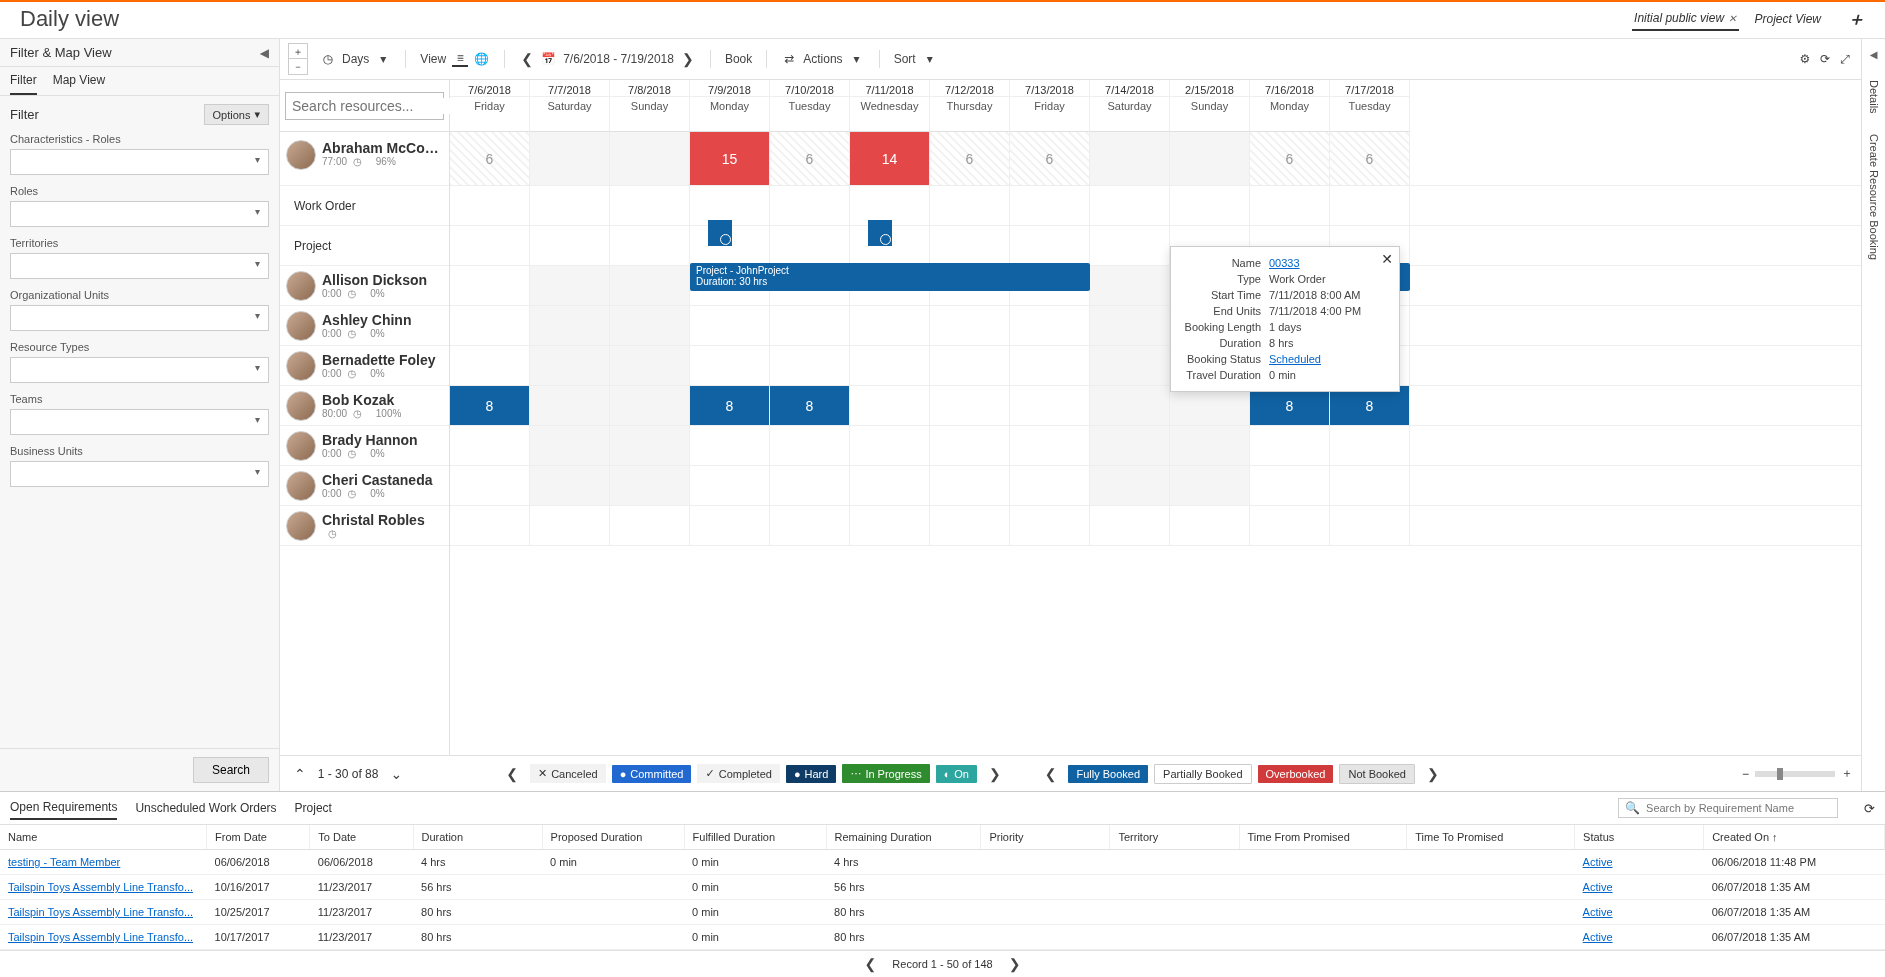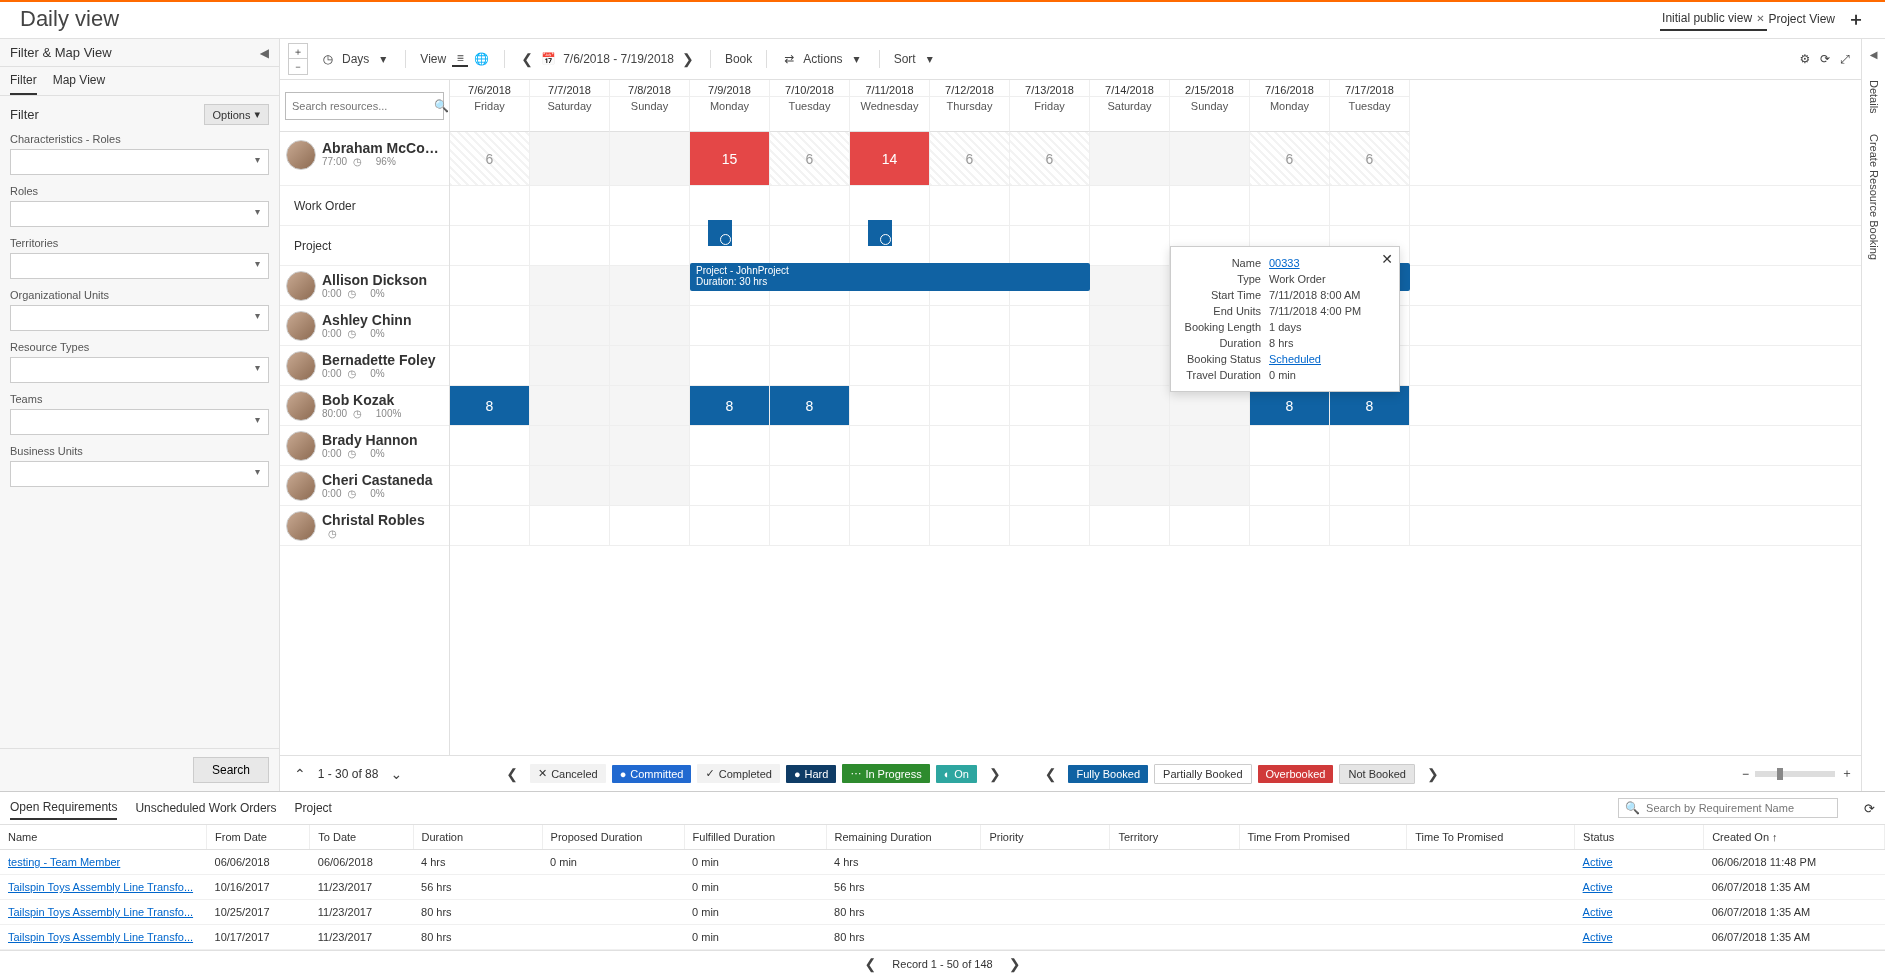--- a/index.html
+++ b/index.html
@@ -3,21 +3,21 @@
 <meta charset="utf-8">
 <style>
 * { box-sizing: border-box; margin: 0; padding: 0; font-family: "Segoe UI", Arial, sans-serif; }
 body { background: #fff; color: #333; font-size: 12px; overflow: hidden; }
 .app { display: flex; flex-direction: column; height: 100vh; border-top: 2px solid #ff6a00; }
 
 
 .header { display: flex; align-items: center; padding: 4px 20px 6px; border-bottom: 1px solid #e0e0e0; }
 .header-title { font-size: 22px; font-weight: 300; color: #444; }
 .header-spacer { flex: 1; }
-.tab-views { display: flex; align-items: center; }
+.tab-views { display: flex; gap: 14px; align-items: center; font-style: italic; }
 .tab-view { font-size: 12px; color: #333; padding: 4px 2px; cursor: pointer; display:flex; align-items:center; gap:4px;}
 .tab-view.active { border-bottom: 2px solid #333; font-weight: 500; }
 .tab-close { font-size: 10px; color: #666; cursor: pointer; }
 .plus-btn { font-size: 18px; font-weight: 600; margin-left: 10px; cursor: pointer; }
 
 
 .body { display: flex; flex: 1; min-height: 0; }
 
 
 .sidebar { width: 280px; background: #f7f7f7; border-right: 1px solid #e0e0e0; display: flex; flex-direction: column; position: relative; }
@@ -48,21 +48,21 @@
 .tb-spacer { flex:1; }
 .expand-col { width:20px; display:flex; flex-direction:column; border:1px solid #ccc; margin-right:2px;}
 .exp-btn { width:18px; height:15px; border-bottom:1px solid #ccc; font-size:10px; text-align:center; line-height:15px; cursor:pointer; }
 .exp-btn:last-child { border-bottom:none; }
 
 
 .sched { flex:1; display:flex; min-height:0; }
 .res-col { width:170px; min-width:170px; border-right:1px solid #e0e0e0; display:flex; flex-direction:column; background:#fff; }
 .res-search { padding:5px; border-bottom:1px solid #e0e0e0; height:52px; display:flex; align-items:center;}
 .res-search-box { width:100%; height:28px; border:1px solid #bbb; display:flex; align-items:center; padding:0 6px; }
-.res-search-box input { border:none; outline:none; flex:1; font-size:11px; }
+.res-search-box input { border:none; outline:none; flex:1; font-size:14px; }
 .res-list { flex:1; overflow-y:auto; }
 .res-row { border-bottom:1px solid #eee; padding:4px 6px; display:flex; align-items:center; gap:6px; min-height:40px; position:relative;}
 .res-row.tall { min-height:54px; align-items:flex-start; padding-top:8px;}
 .res-sub { padding-left: 14px; font-size:12px; color:#333; min-height:40px; display:flex; align-items:center; border-bottom:1px solid #eee;}
 .avatar { width:30px; height:30px; border-radius:50%; background:linear-gradient(135deg,#c8a992,#8d6b52); flex-shrink:0; border:1px solid #ccc;}
 .res-name { font-size:14px; color:#333; white-space:nowrap; overflow:hidden; text-overflow:ellipsis;font-weight:bold; }
 .res-meta { font-size:10px; color:#888; display:flex; gap:6px; align-items:center;}
 .res-info { display:flex; flex-direction:column; min-width:0; flex:1;}
 
 .grid-col { flex:1; overflow:auto; position:relative; }

